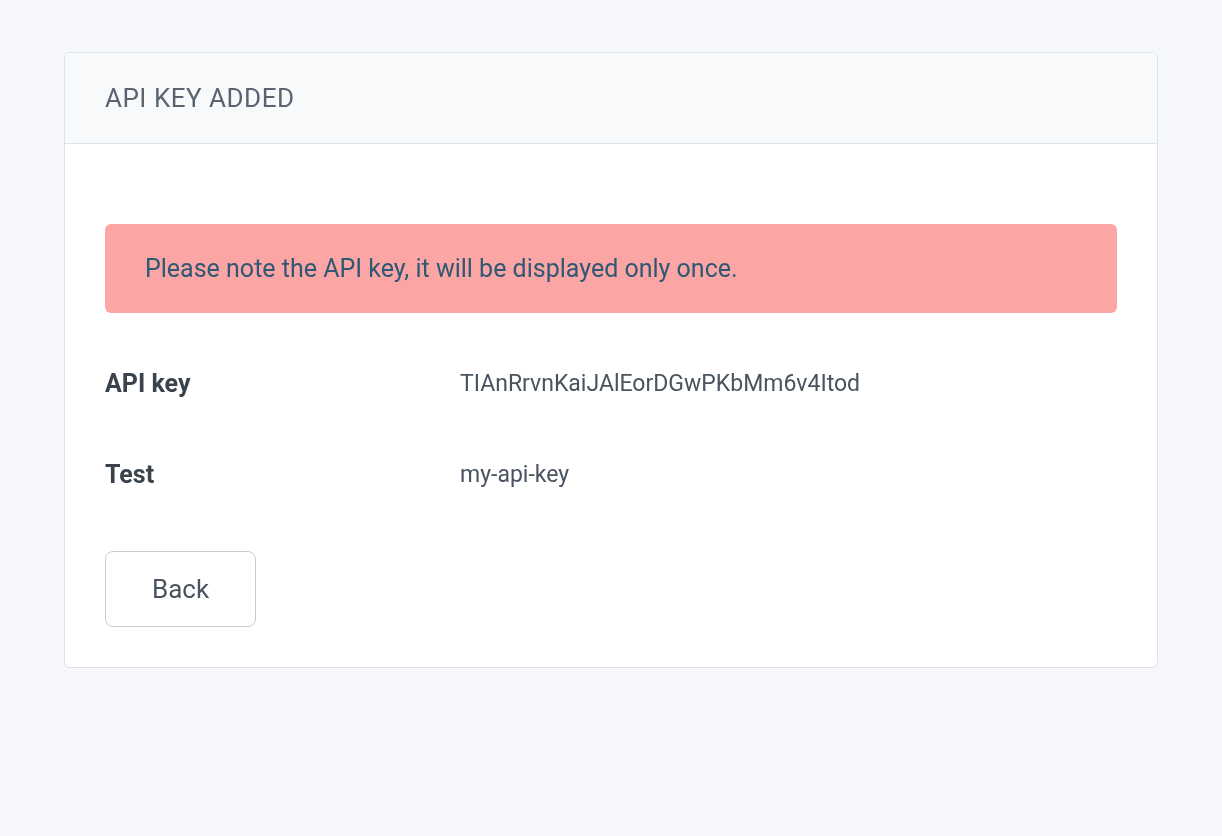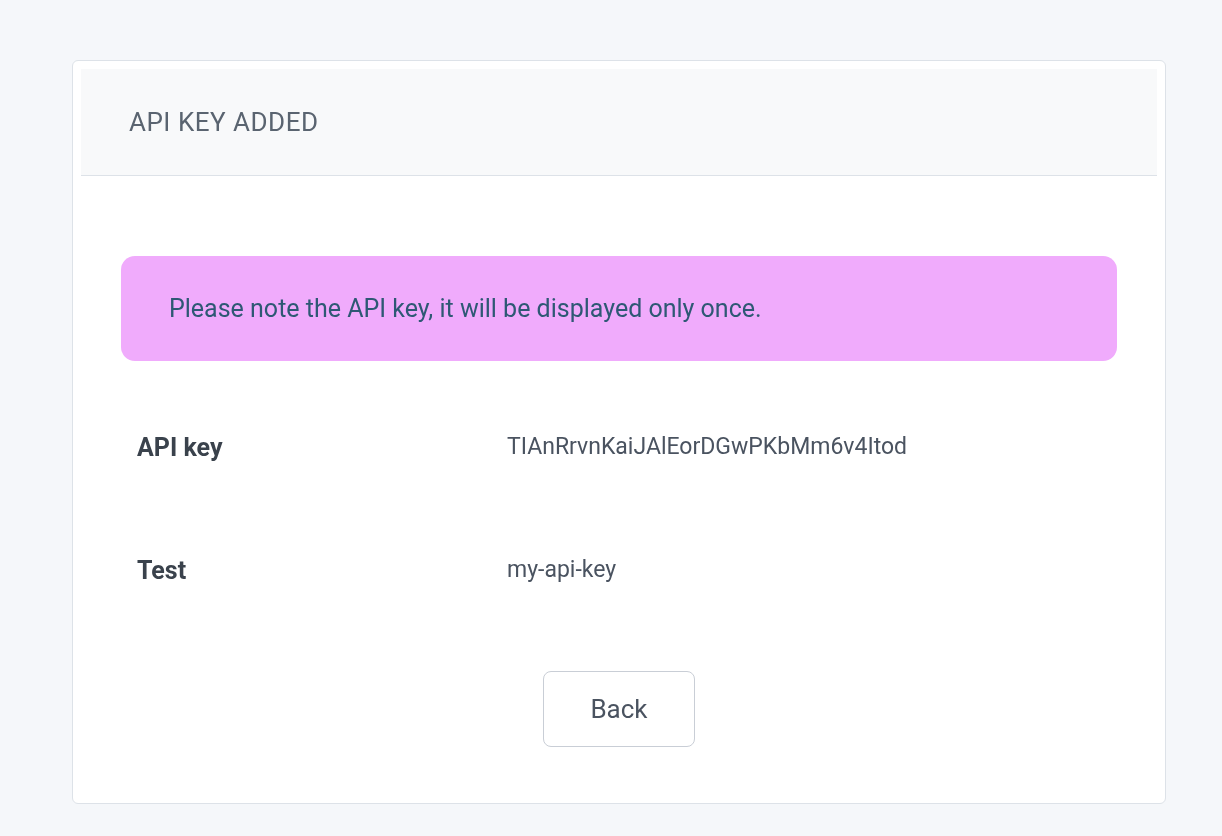--- a/index.html
+++ b/index.html
@@ -1,18 +1,18 @@
 <!DOCTYPE html>
 <html><head>
   <meta charset="utf-8">
   <style>
     * {
       box-sizing: border-box;
       margin: 0;
-      padding: 8px;
+      padding: 0;
     }
     body {
       font-family: -apple-system, BlinkMacSystemFont, "Segoe UI", Roboto, "Helvetica Neue", Arial, sans-serif;
       background-color: #f5f7fa;
       width: 1222px;
       height: 836px;
       padding: 52px 64px;
     }
     .card {
       background-color: #ffffff;
@@ -28,55 +28,54 @@
     .card-header-title {
       font-size: 26px;
       font-weight: 400;
       color: #5a6470;
       letter-spacing: 0.5px;
     }
     .card-body {
       padding: 80px 40px 40px 40px;
     }
     .alert {
-      background-color: #f0abfc;
-      border-radius: 14px;
+      background-color: #fca5a5;
+      border-radius: 6px;
       padding: 30px 40px;
       margin-bottom: 56px;
     }
     .alert-text {
       font-size: 25px;
       color: #2e5874;
       font-weight: 400;
     }
     .info-row {
       display: flex;
-      align-items: flex-start;
+      align-items: center;
       margin-bottom: 62px;
-      gap: 15px;
     }
     .info-row:last-of-type {
       margin-bottom: 48px;
     }
     .info-label {
       width: 355px;
       font-size: 25px;
       font-weight: 700;
       color: #3a424c;
       flex-shrink: 0;
     }
     .info-value {
       font-size: 23px;
       font-weight: 400;
       color: #4a5360;
       word-break: break-all;
     }
     .actions {
       display: flex;
-      justify-content: center;
+      justify-content: flex-start;
     }
     .btn-back {
       background-color: #ffffff;
       border: 1px solid #c9ced6;
       border-radius: 8px;
       padding: 22px 46px;
       font-size: 26px;
       color: #4a5360;
       cursor: pointer;
       font-family: inherit;

